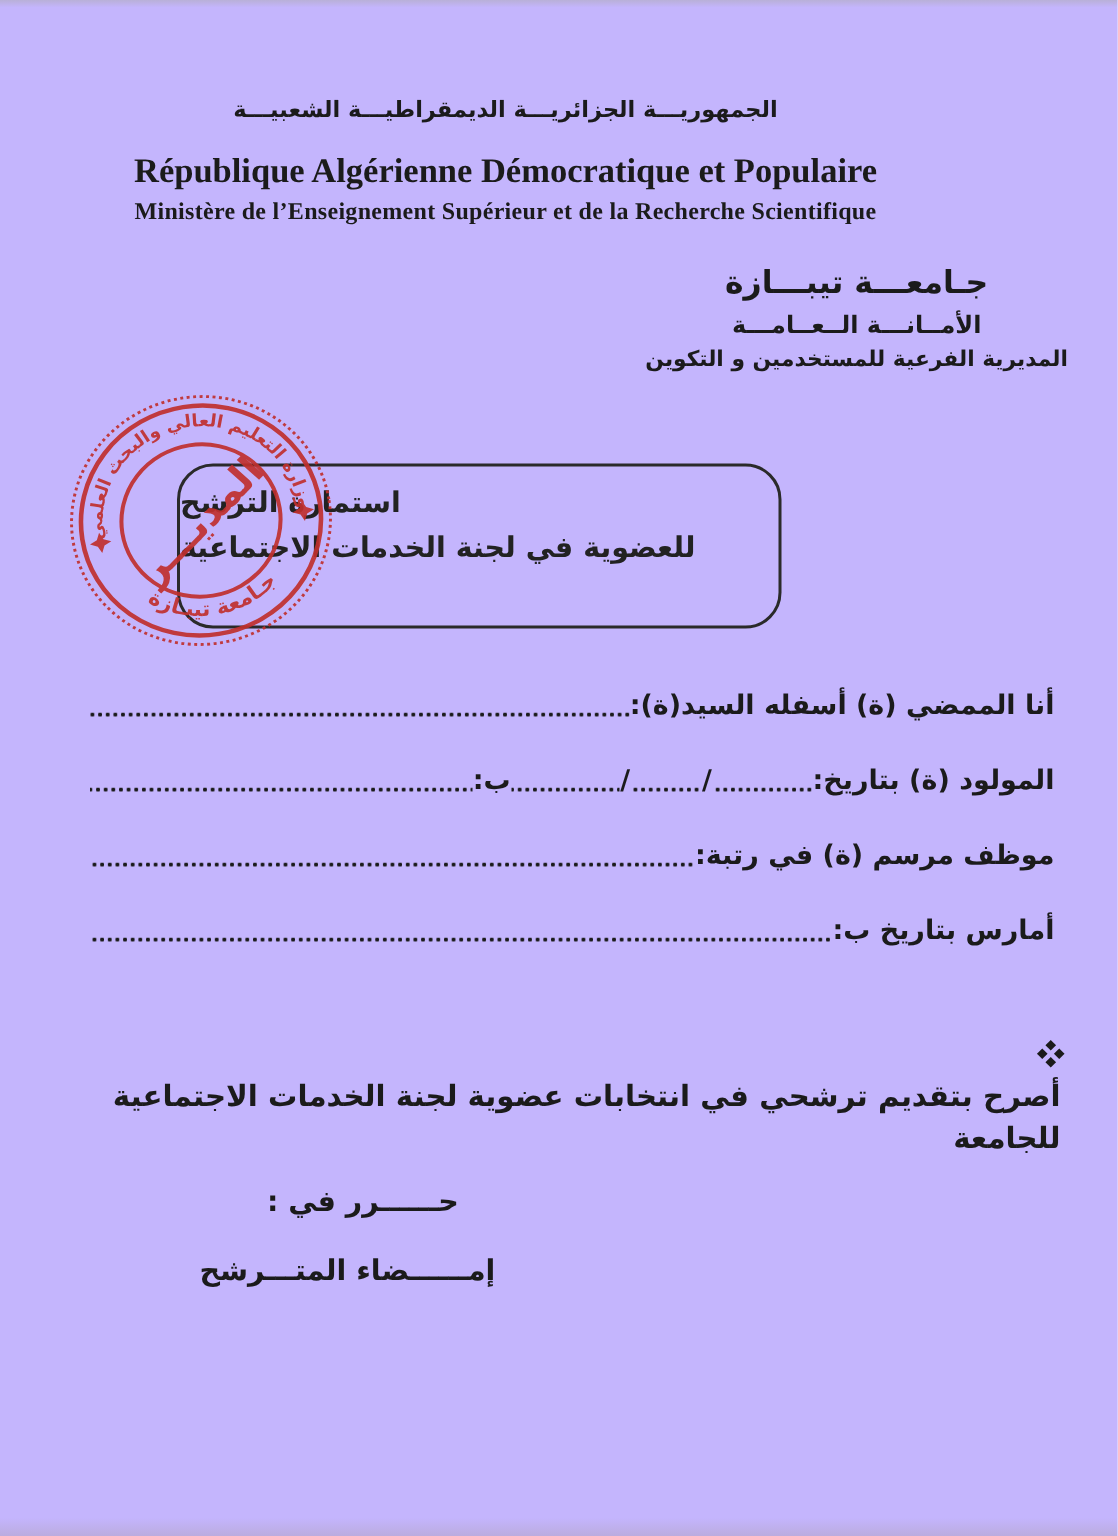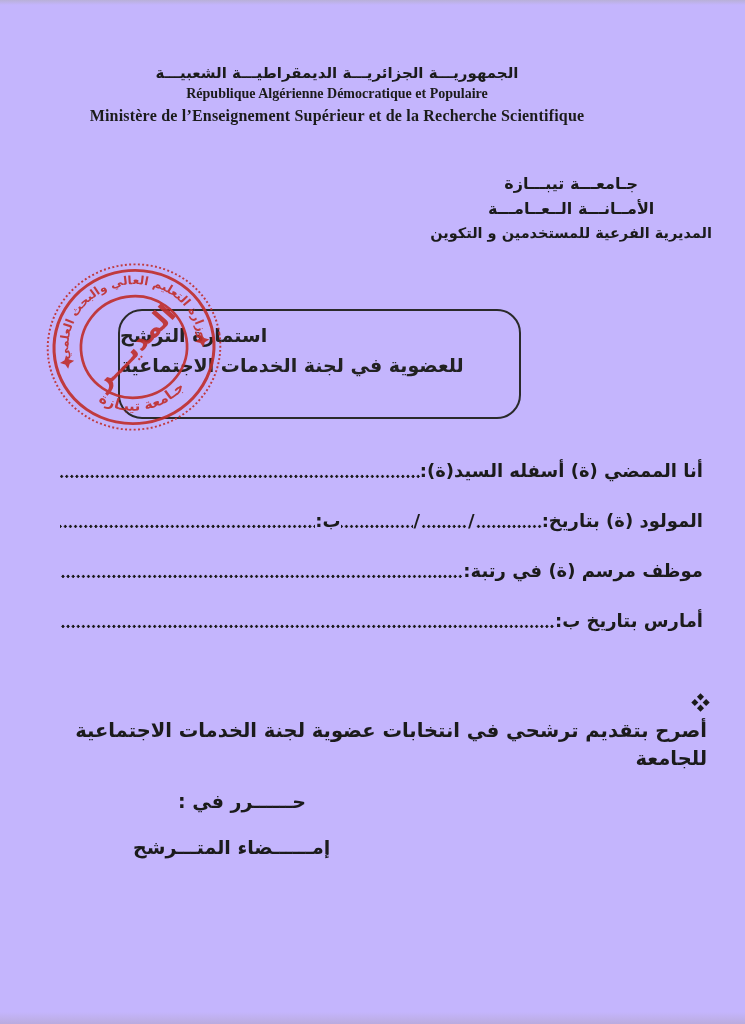--- a/index.html
+++ b/index.html
@@ -13,27 +13,27 @@
   }
   
   .scan-top{position:absolute;top:0;left:0;right:0;height:5px;
     background:linear-gradient(to bottom,rgba(170,170,170,.45),rgba(170,170,170,0));}
   .scan-bottom{position:absolute;bottom:0;left:0;right:0;height:12px;
     background:linear-gradient(to top,rgba(165,150,152,.30),rgba(165,150,152,0));}
 
   
   .header{position:absolute;top:64px;left:12px;width:650px;text-align:center;line-height:1.32;}
   .h-ar1{font-size:15px;font-weight:bold;direction:rtl;}
-  .h-fr1{font-size:14px;font-weight:bold;font-family:"Liberation Serif",serif;margin-top:1px;}
+  .h-fr1{font-size:23px;font-weight:bold;font-family:"Liberation Serif",serif;margin-top:15px;}
   .h-ar2{font-size:15px;font-weight:bold;direction:rtl;margin-top:1px;}
   .h-fr2{font-size:16px;font-weight:bold;font-family:"Liberation Serif",serif;margin-top:2px;letter-spacing:.2px;}
 
   
   .org{position:absolute;top:172px;right:33px;text-align:center;direction:rtl;font-weight:bold;line-height:1.55;}
-  .org .o1{font-size:16px;}
+  .org .o1{font-size:21px;}
   .org .o2{font-size:16px;}
   .org .o3{font-size:14.5px;}
 
   
   .title-box{
     position:absolute;left:118px;top:309px;width:403px;height:110px;
     border:2.5px solid #2a2a2a;border-radius:24px;
     display:flex;flex-direction:column;align-items:flex-end;
     padding-top:13px;box-sizing:border-box;direction:rtl;
   }

